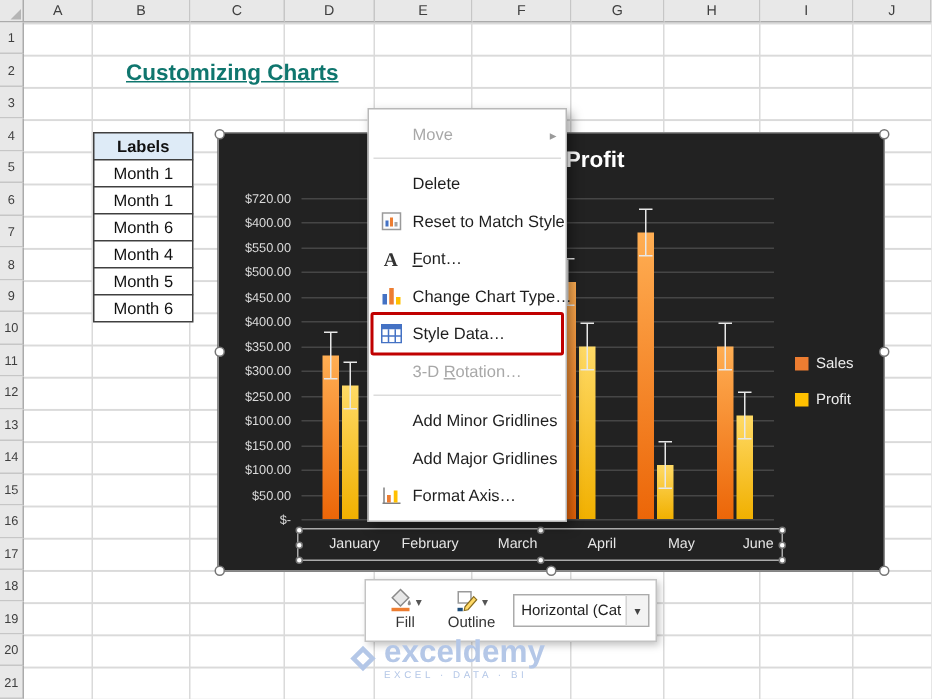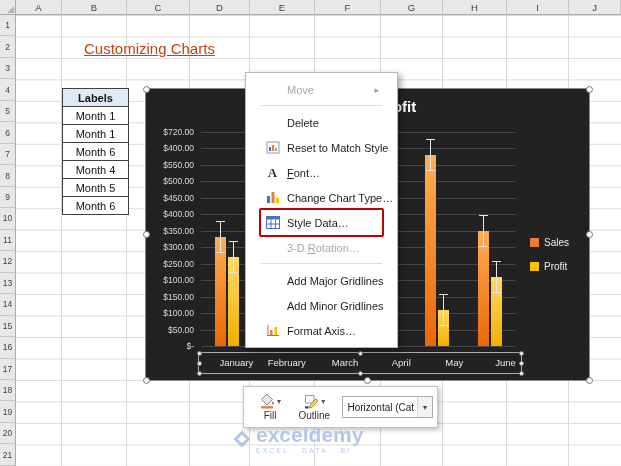--- a/index.html
+++ b/index.html
@@ -9,21 +9,21 @@
 
   
   .corner{position:absolute;left:0;top:0;width:16px;height:15px;background:#E8E8E8;border-right:1px solid #ABABAB;border-bottom:1px solid #ABABAB;z-index:2;}
   .corner-tri{position:absolute;right:1px;bottom:1px;width:0;height:0;border-bottom:7px solid #B5B5B5;border-left:7px solid transparent;}
   .col-headers{position:absolute;left:16px;top:0;height:15px;display:flex;z-index:2;}
   .col-h{height:15px;border-right:1px solid #C6C6C6;border-bottom:1px solid #ABABAB;background:#E8E8E8;font-size:9.5px;color:#3f3f3f;display:flex;align-items:center;justify-content:center;}
   .row-headers{position:absolute;left:0;top:15px;width:16px;z-index:2;}
   .row-h{height:21.48px;border-right:1px solid #ABABAB;border-bottom:1px solid #C6C6C6;background:#E8E8E8;font-size:8.5px;color:#3f3f3f;display:flex;align-items:center;justify-content:center;}
   .sheet-area{position:absolute;left:16px;top:15px;right:0;bottom:0;background-image:linear-gradient(to bottom,#DADADA 1px,transparent 1px);background-size:100% 21.48px;}
   .vline{position:absolute;top:0;bottom:0;width:1px;background:#DADADA;}
-  .sheet-title{position:absolute;left:84px;top:40px;font-size:15px;font-weight:normal;color:#c2410c;text-decoration:underline;z-index:3;}
+  .sheet-title{position:absolute;left:84px;top:40px;font-size:15px;font-weight:bold;color:#0f766e;text-decoration:underline;z-index:3;}
   .labels-table{position:absolute;left:62px;top:88px;width:67px;z-index:3;}
   .lt-cell{height:19px;border:1px solid #404040;margin-top:-1px;background:#fff;font-size:11px;color:#111;display:flex;align-items:center;justify-content:center;}
   .lt-cell.hdr{font-weight:bold;background:#DEEBF7;margin-top:0;}
 
   
   .chart{position:absolute;left:145px;top:88px;width:445px;height:293px;background:#222;border:1px solid #8a8a8a;z-index:4;}
   .chart-title{position:absolute;top:9px;left:0;right:0;text-align:center;font-size:15px;font-weight:bold;color:#FFF;}
   .gridline{position:absolute;left:55px;width:315px;height:1px;background:#464646;}
   .ytick{position:absolute;left:0;width:48px;text-align:right;font-size:8.5px;color:#D9D9D9;line-height:10px;}
   .bar{position:absolute;width:11px;}
@@ -31,21 +31,21 @@
   .bar.s1{background:linear-gradient(180deg,#FFDA66 0%,#F1B000 100%);}
   .errbar{position:absolute;width:9px;height:32px;border-top:1px solid #E8E8E8;border-bottom:1px solid #E8E8E8;background:linear-gradient(#E8E8E8,#E8E8E8) 50% 0/1px 100% no-repeat;}
   .xtick{position:absolute;top:268px;width:52px;text-align:right;font-size:9.5px;color:#E6E6E6;}
   .axis-sel{position:absolute;left:52px;top:263px;width:324px;height:22px;border:1px solid #ABABAB;}
   .handle{position:absolute;width:7px;height:7px;border-radius:50%;background:#FFF;border:1px solid #767676;}
   .handle.sm{width:5px;height:5px;}
   .legend-item{position:absolute;left:384px;display:flex;align-items:center;gap:5px;font-size:10px;color:#EDEDED;}
   .legend-swatch{width:9px;height:9px;display:inline-block;flex:none;}
 
   
-  .context-menu{position:absolute;left:245px;top:72px;width:153px;background:#FFF;border:1px solid #B8B8B8;box-shadow:3px 3px 7px rgba(0,0,0,.35);padding:4px 12px;z-index:10;}
+  .context-menu{position:absolute;left:245px;top:72px;width:133px;background:#FFF;border:1px solid #B8B8B8;box-shadow:3px 3px 7px rgba(0,0,0,.35);padding:4px 0;z-index:10;}
   .menu-item{position:relative;height:25px;display:flex;align-items:center;padding:0 6px 0 5px;font-size:11px;color:#1e1e1e;white-space:nowrap;}
   .menu-item.disabled{color:#A8A8A8;}
   .menu-icon{width:19px;height:16px;margin-right:5px;display:flex;align-items:center;justify-content:center;flex:none;}
   .menu-sep{height:1px;background:#DCDCDC;margin:3px 3px 4px 3px;}
   .submenu-arrow{margin-left:auto;font-size:9px;color:#9a9a9a;}
   .menu-item.highlighted::after{content:"";position:absolute;top:-2px;bottom:-2px;left:1px;right:1px;border:2px solid #C00000;border-radius:2px;pointer-events:none;}
   .font-glyph{font-family:"Liberation Serif",serif;font-weight:bold;font-size:13px;color:#333;}
 
   
   .mini-toolbar{position:absolute;left:243px;top:386px;width:195px;height:42px;background:#FFF;border:1px solid #C3C3C3;box-shadow:2px 2px 5px rgba(0,0,0,.25);z-index:9;display:flex;align-items:center;padding:0 4px;}
@@ -264,25 +264,25 @@
         </span>
         <span>Style Data…</span>
       </div>
       <div class="menu-item disabled">
         <span class="menu-icon"></span>
         <span>3-D <u>R</u>otation…</span>
       </div>
       <div class="menu-sep"></div>
       <div class="menu-item">
         <span class="menu-icon"></span>
+        <span>Add Minor Gridlines</span>
+      </div>
+      <div class="menu-item">
+        <span class="menu-icon"></span>
         <span>Add Major Gridlines</span>
-      </div>
-      <div class="menu-item">
-        <span class="menu-icon"></span>
-        <span>Add Minor Gridlines</span>
       </div>
       <div class="menu-item">
         <span class="menu-icon">
           <svg width="14" height="13" viewBox="0 0 14 13">
             <line x1="2" y1="1" x2="2" y2="11.5" stroke="#808080"></line>
             <line x1="1" y1="11.5" x2="13" y2="11.5" stroke="#808080"></line>
             <rect x="4" y="6" width="2.5" height="5" fill="#ED7D31"></rect>
             <rect x="8.5" y="3" width="2.5" height="8" fill="#FFC000"></rect>
           </svg>
         </span>

